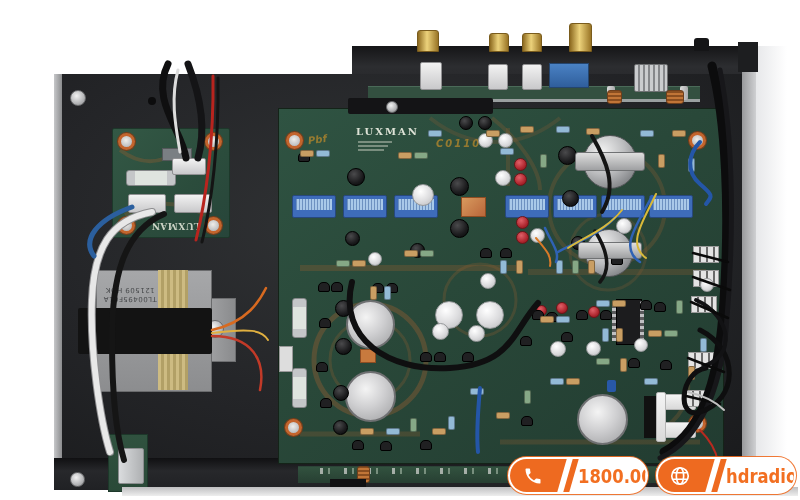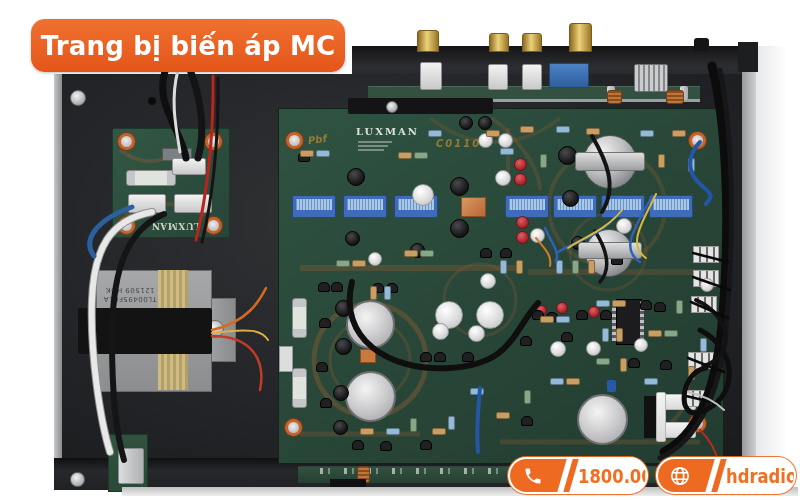--- a/index.html
+++ b/index.html
@@ -406,23 +406,20 @@
       <path d="M712,66 C726,120 730,210 724,300 C720,370 706,430 664,452" stroke="#0c0c0d" stroke-width="9"></path>
       <path d="M720,70 C734,140 734,240 726,330 C720,390 700,440 660,458" stroke="#17171a" stroke-width="5"></path>
       <path d="M700,330 C740,350 738,400 700,412 C676,420 680,372 706,368" stroke="#0e0e0f" stroke-width="5"></path>
       <path d="M696,300 C732,316 736,356 704,366" stroke="#121214" stroke-width="4"></path>
       <path d="M693,253 L728,262 M693,277 L730,290 M691,302 L728,318 M688,358 L724,372 M686,396 L720,404" stroke="#0a0a0a" stroke-width="2.5"></path>
       <path d="M688,392 C706,396 716,402 724,410" stroke="#c0c0c0" stroke-width="2"></path>
       <path d="M700,430 C710,440 716,450 718,462" stroke="#b82a20" stroke-width="2"></path>
     </g>
   </svg>
 
-  <div class="abs banner">
-    <span>Trang bị biến áp MC</span>
-  </div>
 
   <div class="abs badge" style="left:508px;top:457px;width:140px;">
     <div class="oblock"></div>
     <div class="ostripe"></div>
     <svg width="20" height="20" viewBox="0 0 24 24" style="left:13px;top:7px;">
       <path fill="#ffffff" d="M6.62 10.79a15.05 15.05 0 0 0 6.59 6.59l2.2-2.2a1 1 0 0 1 1.02-.24c1.12.37 2.33.57 3.57.57a1 1 0 0 1 1 1V20a1 1 0 0 1-1 1C10.61 21 3 13.39 3 4a1 1 0 0 1 1-1h3.5a1 1 0 0 1 1 1c0 1.25.2 2.45.57 3.57a1 1 0 0 1-.25 1.02l-2.2 2.2z"></path>
     </svg>
     <span class="btxt">1800.0042</span>
   </div>
 

